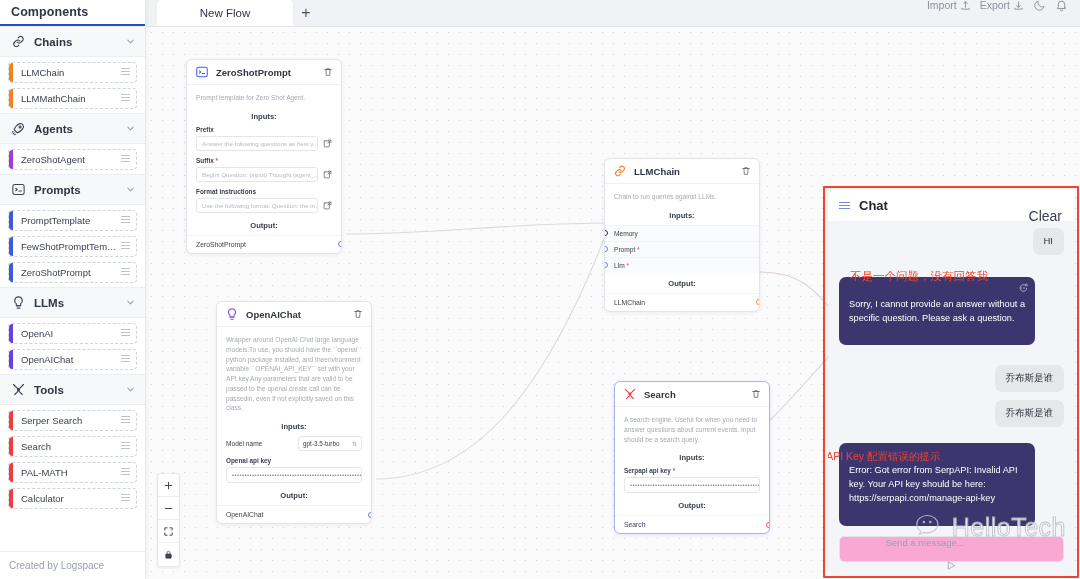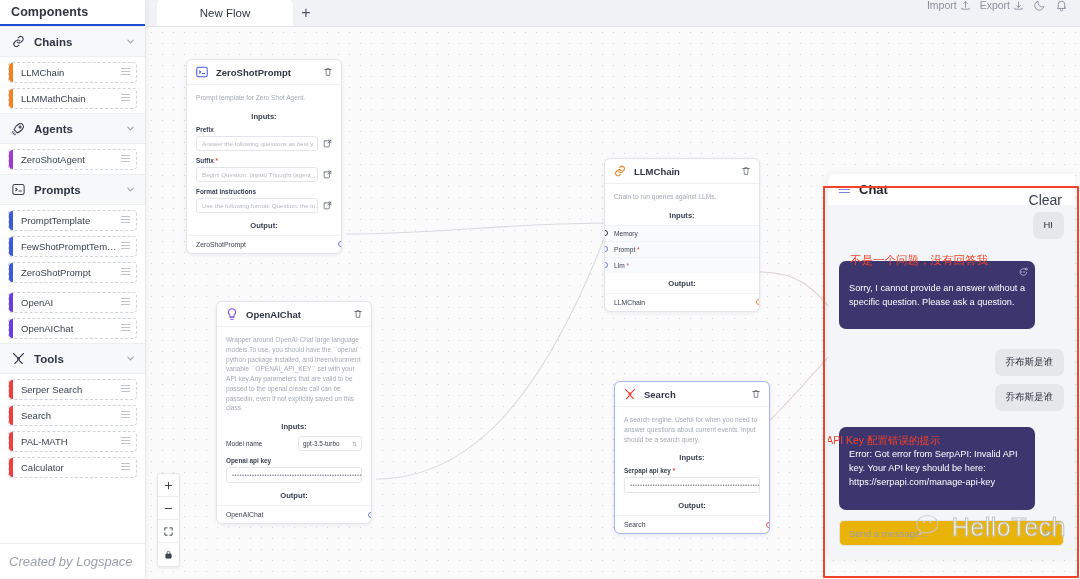--- a/index.html
+++ b/index.html
@@ -38,22 +38,22 @@
   .item {
     height: 21px; border: 1px dashed #cfd3da; border-radius: 4px;
     background: #fff; display: flex; align-items: center;
     position: relative; overflow: hidden; padding-left: 12px; padding-right: 6px;
   }
   .item .bar { position: absolute; left: 0; top: 0; bottom: 0; width: 4px; border-radius: 3px 0 0 3px; }
   .item .nm { font-size: 9.5px; color: #3b4150; flex: 1; white-space: nowrap; overflow: hidden; text-overflow: ellipsis; }
   .item .grip { color: #b9bec7; font-size: 9px; line-height: 8px; letter-spacing: 0; }
   .grip i { display:block; width:9px; height:1px; background:#bfc4cc; margin-bottom:2px;}
   .sb-footer {
-    height: 36px; border-top: 1px solid #eceef1; display: flex; align-items: center;
-    padding-left: 9px; font-size: 13px; color: #9aa0ad; font-style: italic;
+    height: 28px; border-top: 1px solid #eceef1; display: flex; align-items: center;
+    padding-left: 9px; font-size: 10px; color: #9aa0ad;
   }
 
   
   #main { flex: 1; position: relative; height: 579px; }
   #topbar {
     height: 27px; background: #f1f2f5; display: flex; align-items: flex-end;
     position: relative; z-index: 20; border-bottom: 1px solid #e2e4e9;
   }
   .tab {
     height: 27px; width: 136px; background: #fff; border-radius: 5px 5px 0 0;
@@ -150,21 +150,21 @@
          border-bottom: 1px solid #eceef1; color: #40454f; }
   .ctl:last-child { border-bottom: none; }
   .ctl svg { width: 11px; height: 11px; display:block; }
 
   
   #chat-outline {
     position: absolute; right: 1px; top: 186px; width: 256px; height: 392px;
     border: 2px solid #f5432b; z-index: 40; pointer-events: none; border-radius: 1px;
   }
   #chat {
-    position: absolute; right: 5px; top: 174px; width: 247px; height: 384px;
+    position: absolute; right: 5px; top: 190px; width: 247px; height: 384px;
     background: #f4f5f8; border-radius: 7px 0 0 7px; z-index: 35;
     display: flex; flex-direction: column; overflow: hidden;
     box-shadow: -2px 0 8px rgba(40,45,70,.07);
   }
   .chat-head {
     height: 31px; background: #fff; display: flex; align-items: center;
     padding: 0 13px 0 11px; gap: 9px; flex: 0 0 31px;
   }
   .chat-menu { color: #6c7ae0; display: flex; flex-direction: column; gap: 2px; }
   .chat-menu i { display: block; width: 11px; height: 1.3px; background: #7a86e3; }
@@ -186,22 +186,22 @@
   .bot-badge { position: absolute; right: 7px; top: 6px; color: #cfcbe6; }
   .bot-badge svg { width: 10px; height: 10px; display:block; }
   .annot {
     position: absolute; color: #f5432b; font-size: 11.5px; font-weight: 500;
     white-space: nowrap; z-index: 5;
   }
   #annot1 { left: 22px; top: 48px; }
   #annot2 { left: -24px; top: 229px; font-size: 10.5px; }
   .chat-foot { flex: 0 0 44px; background: #f4f5f8; padding: 6px 11px 9px 11px; }
   .chat-inbox {
-    height: 26px; background: #eab308; border: 1px solid #e2e4ea; border-radius: 5px;
-    display: flex; align-items: center; padding: 0 9px; gap: 12px;
+    height: 26px; background: #f9a8d4; border: 1px solid #e2e4ea; border-radius: 5px;
+    display: flex; align-items: center; padding: 0 9px; gap: 12px; flex-direction: column;
   }
   .chat-inbox input {
     flex: 1; border: none; outline: none; font-size: 9.5px; color: #3b4150;
     font-family: "Liberation Sans", sans-serif; background: transparent;
   }
   .chat-inbox input::placeholder { color: #9aa0ad; }
   .send-ico { color: #9aa0ad; }
   .send-ico svg { width: 11px; height: 11px; display:block; }
 
   
@@ -321,20 +321,34 @@
           </div>
           <div class="item">
             <span class="bar" style="background: rgb(59, 91, 219);"></span>
             <span class="nm">ZeroShotPrompt</span>
             <span class="grip">
               <i></i>
               <i></i>
               <i></i>
             </span>
           </div>
+        </div>
+        <div class="cat">
+          <span class="cat-ico">
+            <svg viewBox="0 0 24 24" fill="none" stroke="currentColor" stroke-width="1.7" stroke-linecap="round" stroke-linejoin="round">
+              <path d="M9 17h6M10 21h4"></path>
+              <path d="M12 3a6 6 0 0 0-3.5 10.9V17h7v-3.1A6 6 0 0 0 12 3z"></path>
+            </svg>
+          </span>
+          <span class="cat-label">LLMs</span>
+          <span class="chev">
+            <svg viewBox="0 0 24 24" fill="none" stroke="currentColor" stroke-width="2.2" stroke-linecap="round" stroke-linejoin="round">
+              <path d="M6 9l6 6 6-6"></path>
+            </svg>
+          </span>
         </div>
         <div class="items">
           <div class="item">
             <span class="bar" style="background: rgb(106, 63, 224);"></span>
             <span class="nm">OpenAI</span>
             <span class="grip">
               <i></i>
               <i></i>
               <i></i>
             </span>

